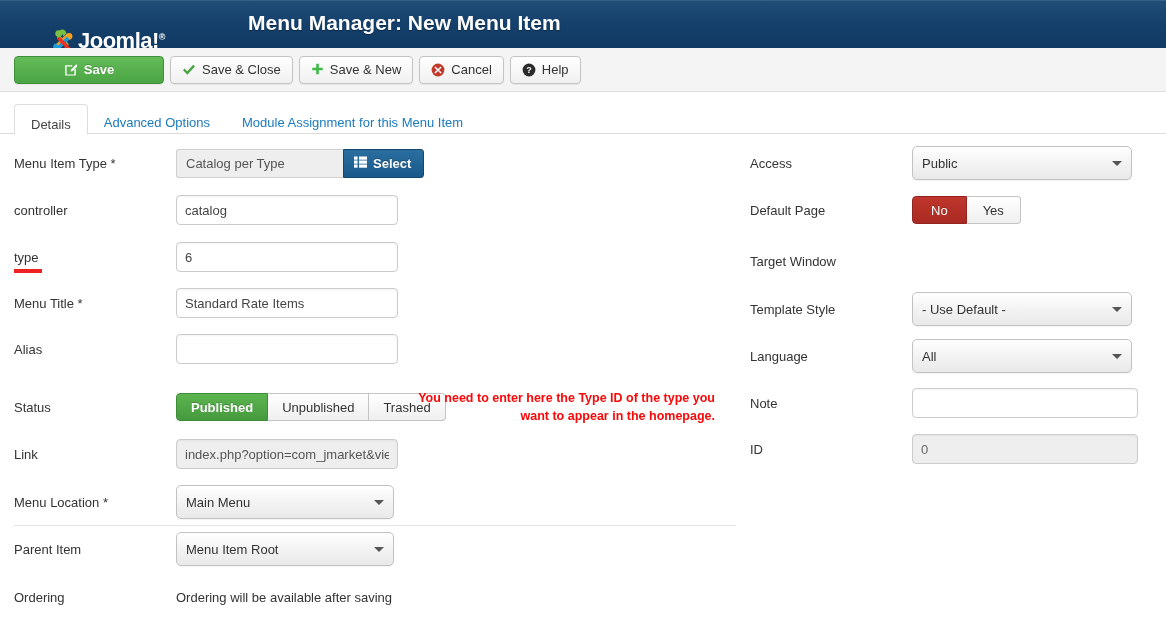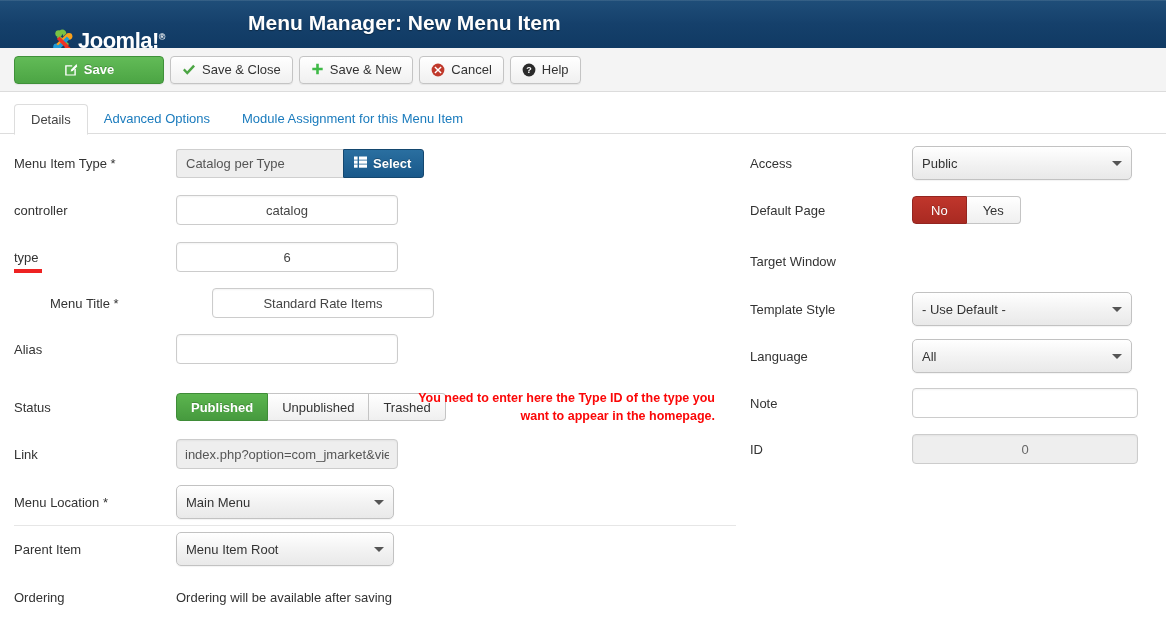--- a/index.html
+++ b/index.html
@@ -102,23 +102,23 @@
   #tabs::after {
     content: "";
     position: absolute;
     left: 0; right: 0; bottom: 0;
     height: 1px;
     background: #dddddd;
   }
   .tab {
     position: relative;
     height: 31px;
-    padding: 0 16px;
+    padding: 12px 16px;
     display: flex;
-    align-items: center;
+    align-items: flex-start;
     font-size: 13px;
     color: #1a7bbd;
     cursor: pointer;
     white-space: nowrap;
     z-index: 2;
   }
   .tab.active {
     color: #444444;
     background: #ffffff;
     border: 1px solid #dddddd;
@@ -154,21 +154,20 @@
     height: 30px;
     border: 1px solid #cccccc;
     border-radius: 4px;
     background: #ffffff;
     padding: 0 8px;
     font-size: 13px;
     font-family: "Liberation Sans", sans-serif;
     color: #444444;
     box-shadow: inset 0 1px 2px rgba(0,0,0,0.05);
     outline: none;
-    text-align: center;
   }
   .tinput.readonly {
     background: #eeeeee;
     color: #555555;
     border-color: #cccccc;
   }
   .tinput.disabled {
     background: #eeeeee;
     color: #666666;
   }
@@ -387,21 +386,21 @@
     <div class="flabel" style="width:162px;">controller</div>
     <input class="tinput" style="width: 222px;" value="catalog">
   </div>
 
   <div class="frow" style="left:14px; top:108px;">
     <div class="flabel red-underline" style="width:162px;">type</div>
     <input class="tinput" style="width: 222px;" value="6">
   </div>
 
   <div class="frow" style="left:14px; top:154px;">
-    <div class="flabel" style="width:162px;margin-left:36px;">Menu Title *</div>
+    <div class="flabel" style="width:162px;">Menu Title *</div>
     <input class="tinput" style="width: 222px;" value="Standard Rate Items">
   </div>
 
   <div class="frow" style="left:14px; top:200px;">
     <div class="flabel" style="width:162px;">Alias</div>
     <input class="tinput" style="width: 222px;" value="">
   </div>
 
   <div id="divider"></div>
 

